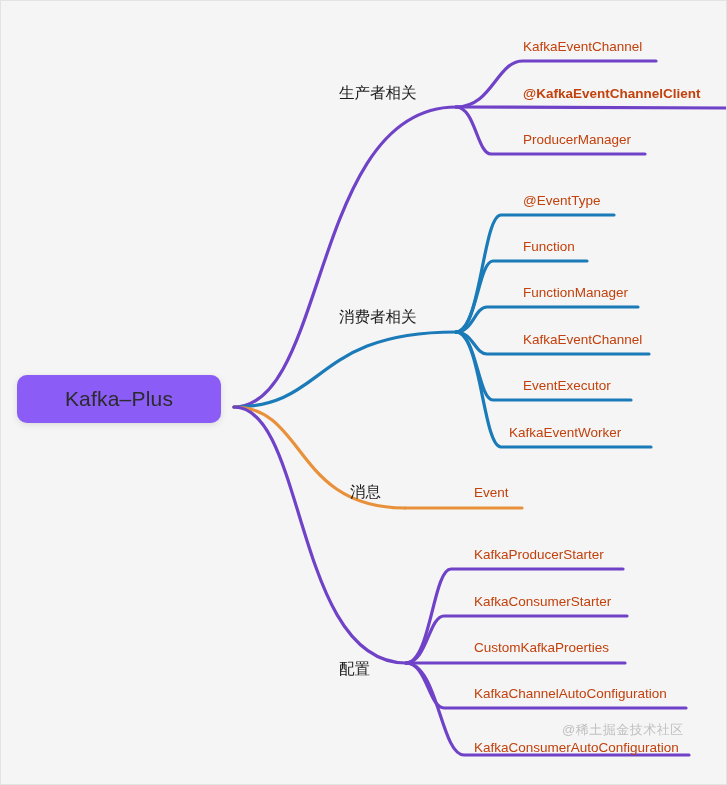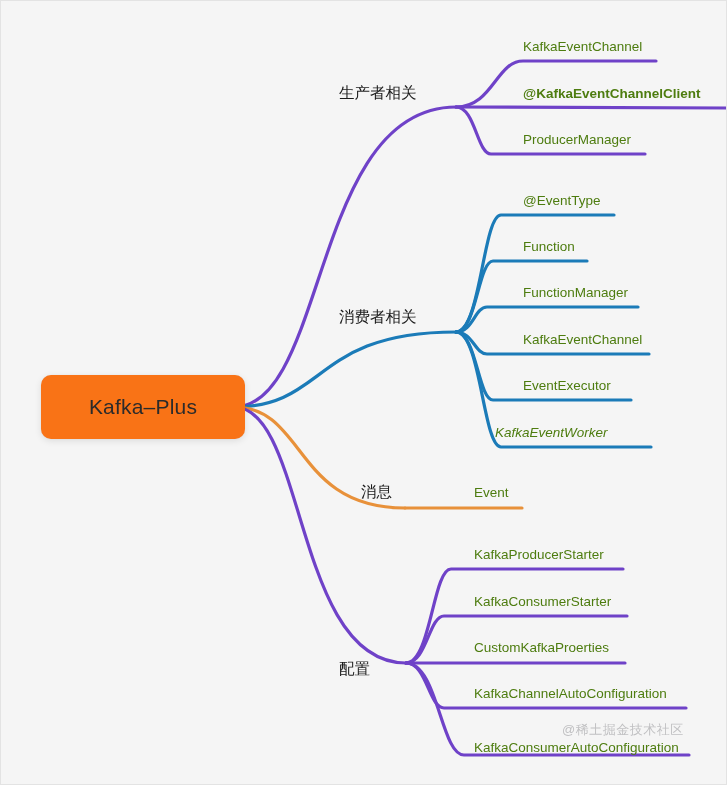--- a/index.html
+++ b/index.html
@@ -19,25 +19,25 @@
   }
   #wires {
     position: absolute;
     left: 0; top: 0;
     width: 727px;
     height: 785px;
     pointer-events: none;
   }
   .root-card {
     position: absolute;
-    left: 40px;
+    left: 16px;
     top: 374px;
     width: 204px;
-    height: 64px;
-    background: #f97316;
+    height: 48px;
+    background: #8b5cf6;
     border-radius: 10px;
     box-shadow: 0 2px 7px rgba(0,0,0,0.10), 0 0 1px rgba(0,0,0,0.08);
     display: flex;
     align-items: center;
     justify-content: center;
   }
   .root-label {
     font-size: 21px;
     color: #2b2b2b;
     letter-spacing: 0.2px;
@@ -48,21 +48,21 @@
     white-space: nowrap;
     color: #1f1f1f;
     line-height: 1;
   }
   .branch-label {
     font-size: 15.5px;
     color: #1b1b1b;
   }
   .leaf-label {
     font-size: 13.5px;
-    color: #4d7c0f;
+    color: #c2410c;
   }
   .watermark {
     position: absolute;
     left: 561px;
     top: 720px;
     font-size: 13px;
     color: rgba(120,120,125,0.42);
     white-space: nowrap;
     letter-spacing: 0.5px;
   }
@@ -102,22 +102,22 @@
       <div class="node-label branch-label" style="left: 338px; top: 84px;">生产者相关</div>
       <div class="node-label leaf-label" style="left: 522px; top: 39px;">KafkaEventChannel</div>
       <div class="node-label leaf-label" style="left: 522px; top: 86px; font-weight: bold;">@KafkaEventChannelClient</div>
       <div class="node-label leaf-label" style="left: 522px; top: 132px;">ProducerManager</div>
       <div class="node-label branch-label" style="left: 338px; top: 308px;">消费者相关</div>
       <div class="node-label leaf-label" style="left: 522px; top: 193px;">@EventType</div>
       <div class="node-label leaf-label" style="left: 522px; top: 239px;">Function</div>
       <div class="node-label leaf-label" style="left: 522px; top: 285px;">FunctionManager</div>
       <div class="node-label leaf-label" style="left: 522px; top: 332px;">KafkaEventChannel</div>
       <div class="node-label leaf-label" style="left: 522px; top: 378px;">EventExecutor</div>
-      <div class="node-label leaf-label" style="left: 494px; top: 425px; font-style: italic;">KafkaEventWorker</div>
-      <div class="node-label branch-label" style="left: 360px; top: 483px;">消息</div>
+      <div class="node-label leaf-label" style="left: 508px; top: 425px;">KafkaEventWorker</div>
+      <div class="node-label branch-label" style="left: 349px; top: 483px;">消息</div>
       <div class="node-label leaf-label" style="left: 473px; top: 485px; text-align: center;">Event</div>
       <div class="node-label branch-label" style="left: 338px; top: 638px; margin-top: 22px;">配置</div>
       <div class="node-label leaf-label" style="left: 473px; top: 547px;">KafkaProducerStarter</div>
       <div class="node-label leaf-label" style="left: 473px; top: 594px;">KafkaConsumerStarter</div>
       <div class="node-label leaf-label" style="left: 473px; top: 640px;">CustomKafkaProerties</div>
       <div class="node-label leaf-label" style="left: 473px; top: 686px;">KafkaChannelAutoConfiguration</div>
       <div class="node-label leaf-label" style="left: 473px; top: 740px;">KafkaConsumerAutoConfiguration</div>
     </div>
 
   <div class="watermark">@稀土掘金技术社区</div>

